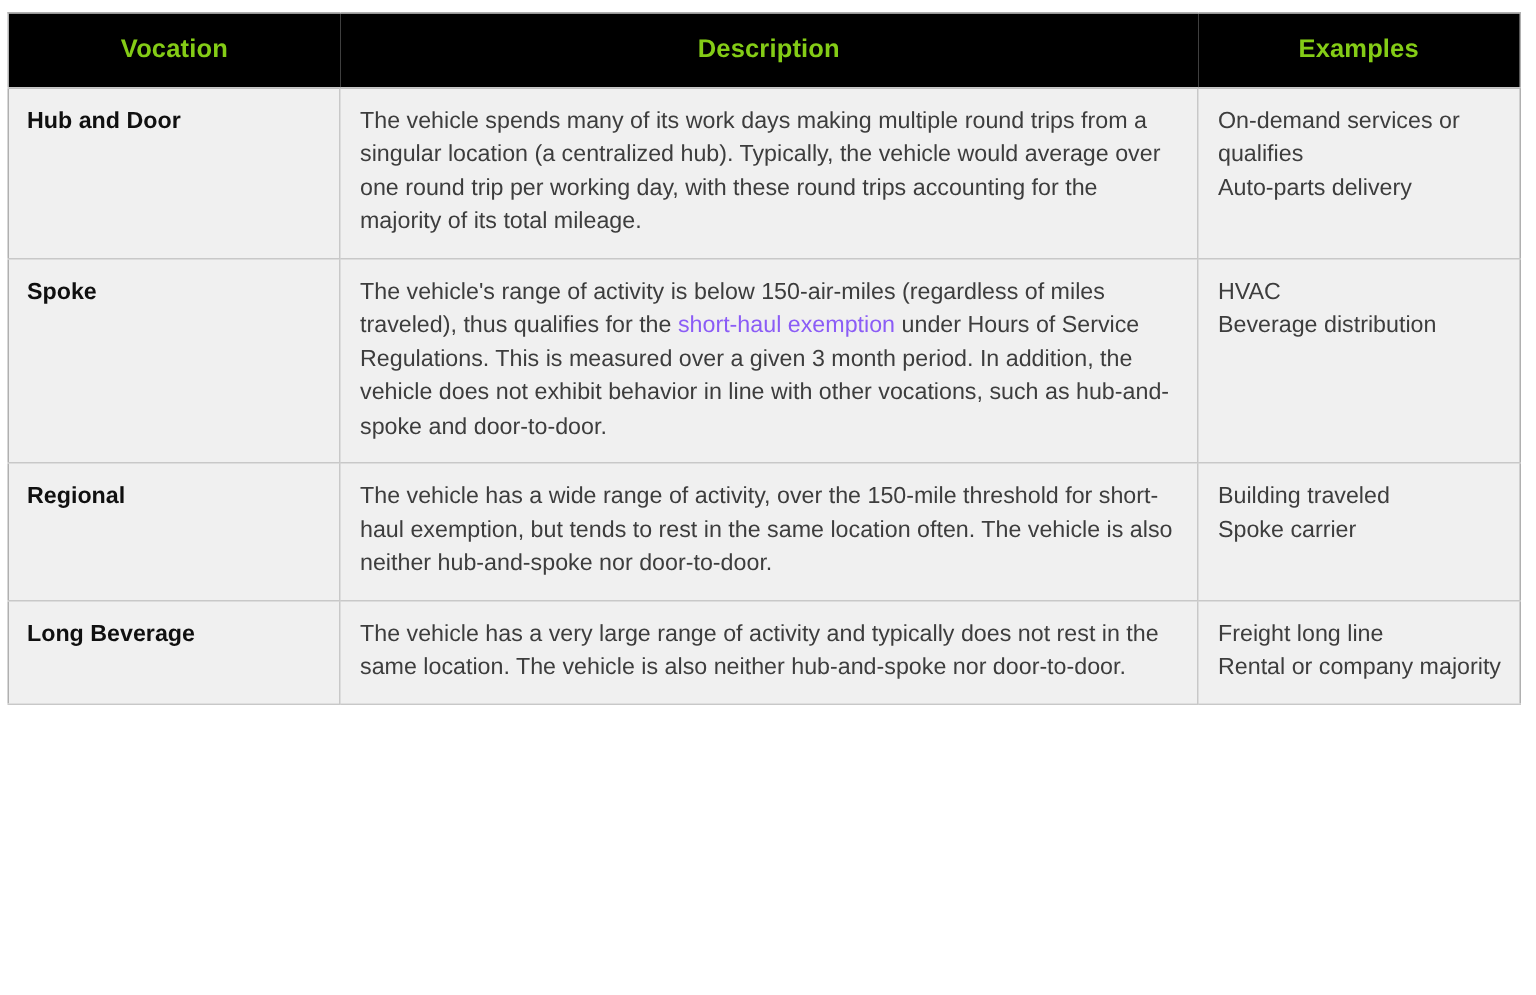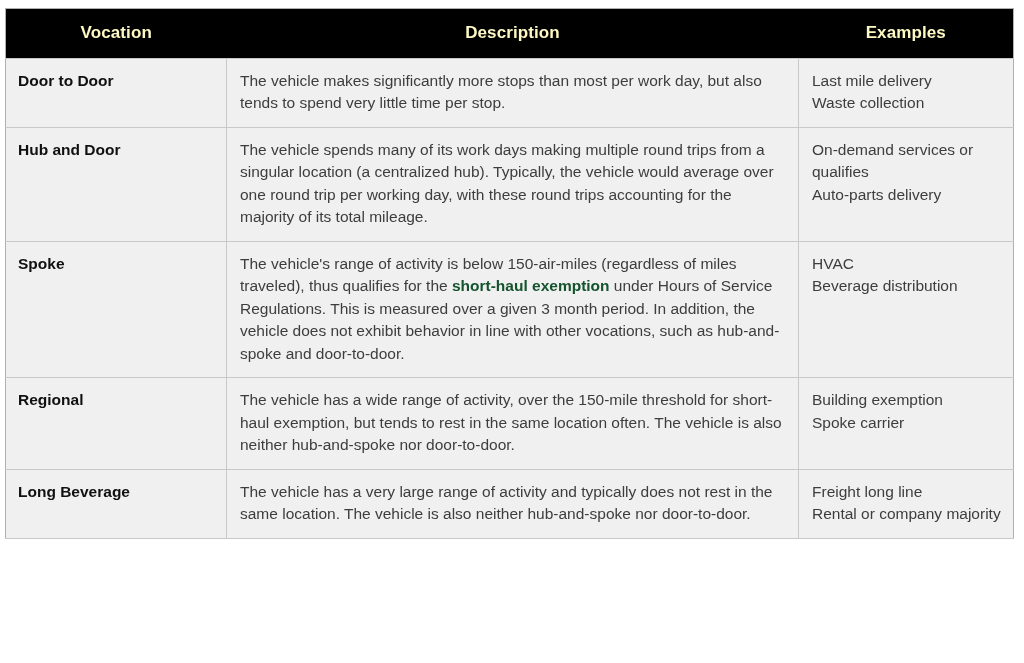--- a/index.html
+++ b/index.html
@@ -26,21 +26,21 @@
     border-collapse: collapse;
     table-layout: fixed;
     border: 1px solid #b0b0b0;
   }
   col.c-vocation  { width: 221px; }
   col.c-desc      { width: 572px; }
   col.c-examples  { width: 215px; }
 
   thead th {
     background: #000000;
-    color: #fef9c3;
+    color: #84cc16;
     font-size: 17px;
     font-weight: bold;
     text-align: center;
     padding: 14px 6px 15px 6px;
     border: none;
     letter-spacing: 0.1px;
   }
   thead tr {
     border: none;
   }
@@ -63,22 +63,21 @@
     padding: 11px 8px 12px 12px;
     font-size: 15.5px;
   }
   td.desc-cell {
     padding: 11px 14px 12px 13px;
   }
   td.examples-cell {
     padding: 11px 8px 12px 13px;
   }
   .hl-red {
-    color: #14532d;
-    font-weight: bold;
+    color: #8b5cf6;
   }
   .ex-line {
     display: block;
   }
 </style>
 </head>
 <body>
 
 <div class="page">
   <table class="vocation-table">
@@ -89,48 +88,40 @@
     </colgroup>
     <thead>
       <tr>
         <th>Vocation</th>
         <th>Description</th>
         <th>Examples</th>
       </tr>
     </thead>
     <tbody id="table-body">
         <tr>
-          <td class="vocation-cell">Door to Door</td>
-          <td class="desc-cell"><span>The vehicle makes significantly more stops than most per work day, but also tends to spend very little time per stop.</span></td>
-          <td class="examples-cell">
-            <span class="ex-line">Last mile delivery</span>
-            <span class="ex-line">Waste collection</span>
-          </td>
-        </tr>
-        <tr>
           <td class="vocation-cell">Hub and Door</td>
           <td class="desc-cell"><span>The vehicle spends many of its work days making multiple round trips from a singular location (a centralized hub). Typically, the vehicle would average over one round trip per working day, with these round trips accounting for the majority of its total mileage.</span></td>
           <td class="examples-cell">
             <span class="ex-line">On-demand services or qualifies</span>
             <span class="ex-line">Auto-parts delivery</span>
           </td>
         </tr>
         <tr>
           <td class="vocation-cell">Spoke</td>
           <td class="desc-cell"><span>The vehicle's range of activity is below 150-air-miles (regardless of miles traveled), thus qualifies for the </span><span class="hl-red">short-haul exemption</span><span> under Hours of Service Regulations. This is measured over a given 3 month period. In addition, the vehicle does not exhibit behavior in line with other vocations, such as hub-and-spoke and door-to-door.</span></td>
           <td class="examples-cell">
             <span class="ex-line">HVAC</span>
             <span class="ex-line">Beverage distribution</span>
           </td>
         </tr>
         <tr>
           <td class="vocation-cell">Regional</td>
           <td class="desc-cell"><span>The vehicle has a wide range of activity, over the 150-mile threshold for short-haul exemption, but tends to rest in the same location often. The vehicle is also neither hub-and-spoke nor door-to-door.</span></td>
           <td class="examples-cell">
-            <span class="ex-line">Building exemption</span>
+            <span class="ex-line">Building traveled</span>
             <span class="ex-line">Spoke carrier</span>
           </td>
         </tr>
         <tr>
           <td class="vocation-cell">Long Beverage</td>
           <td class="desc-cell"><span>The vehicle has a very large range of activity and typically does not rest in the same location. The vehicle is also neither hub-and-spoke nor door-to-door.</span></td>
           <td class="examples-cell">
             <span class="ex-line">Freight long line</span>
             <span class="ex-line">Rental or company majority</span>
           </td>

